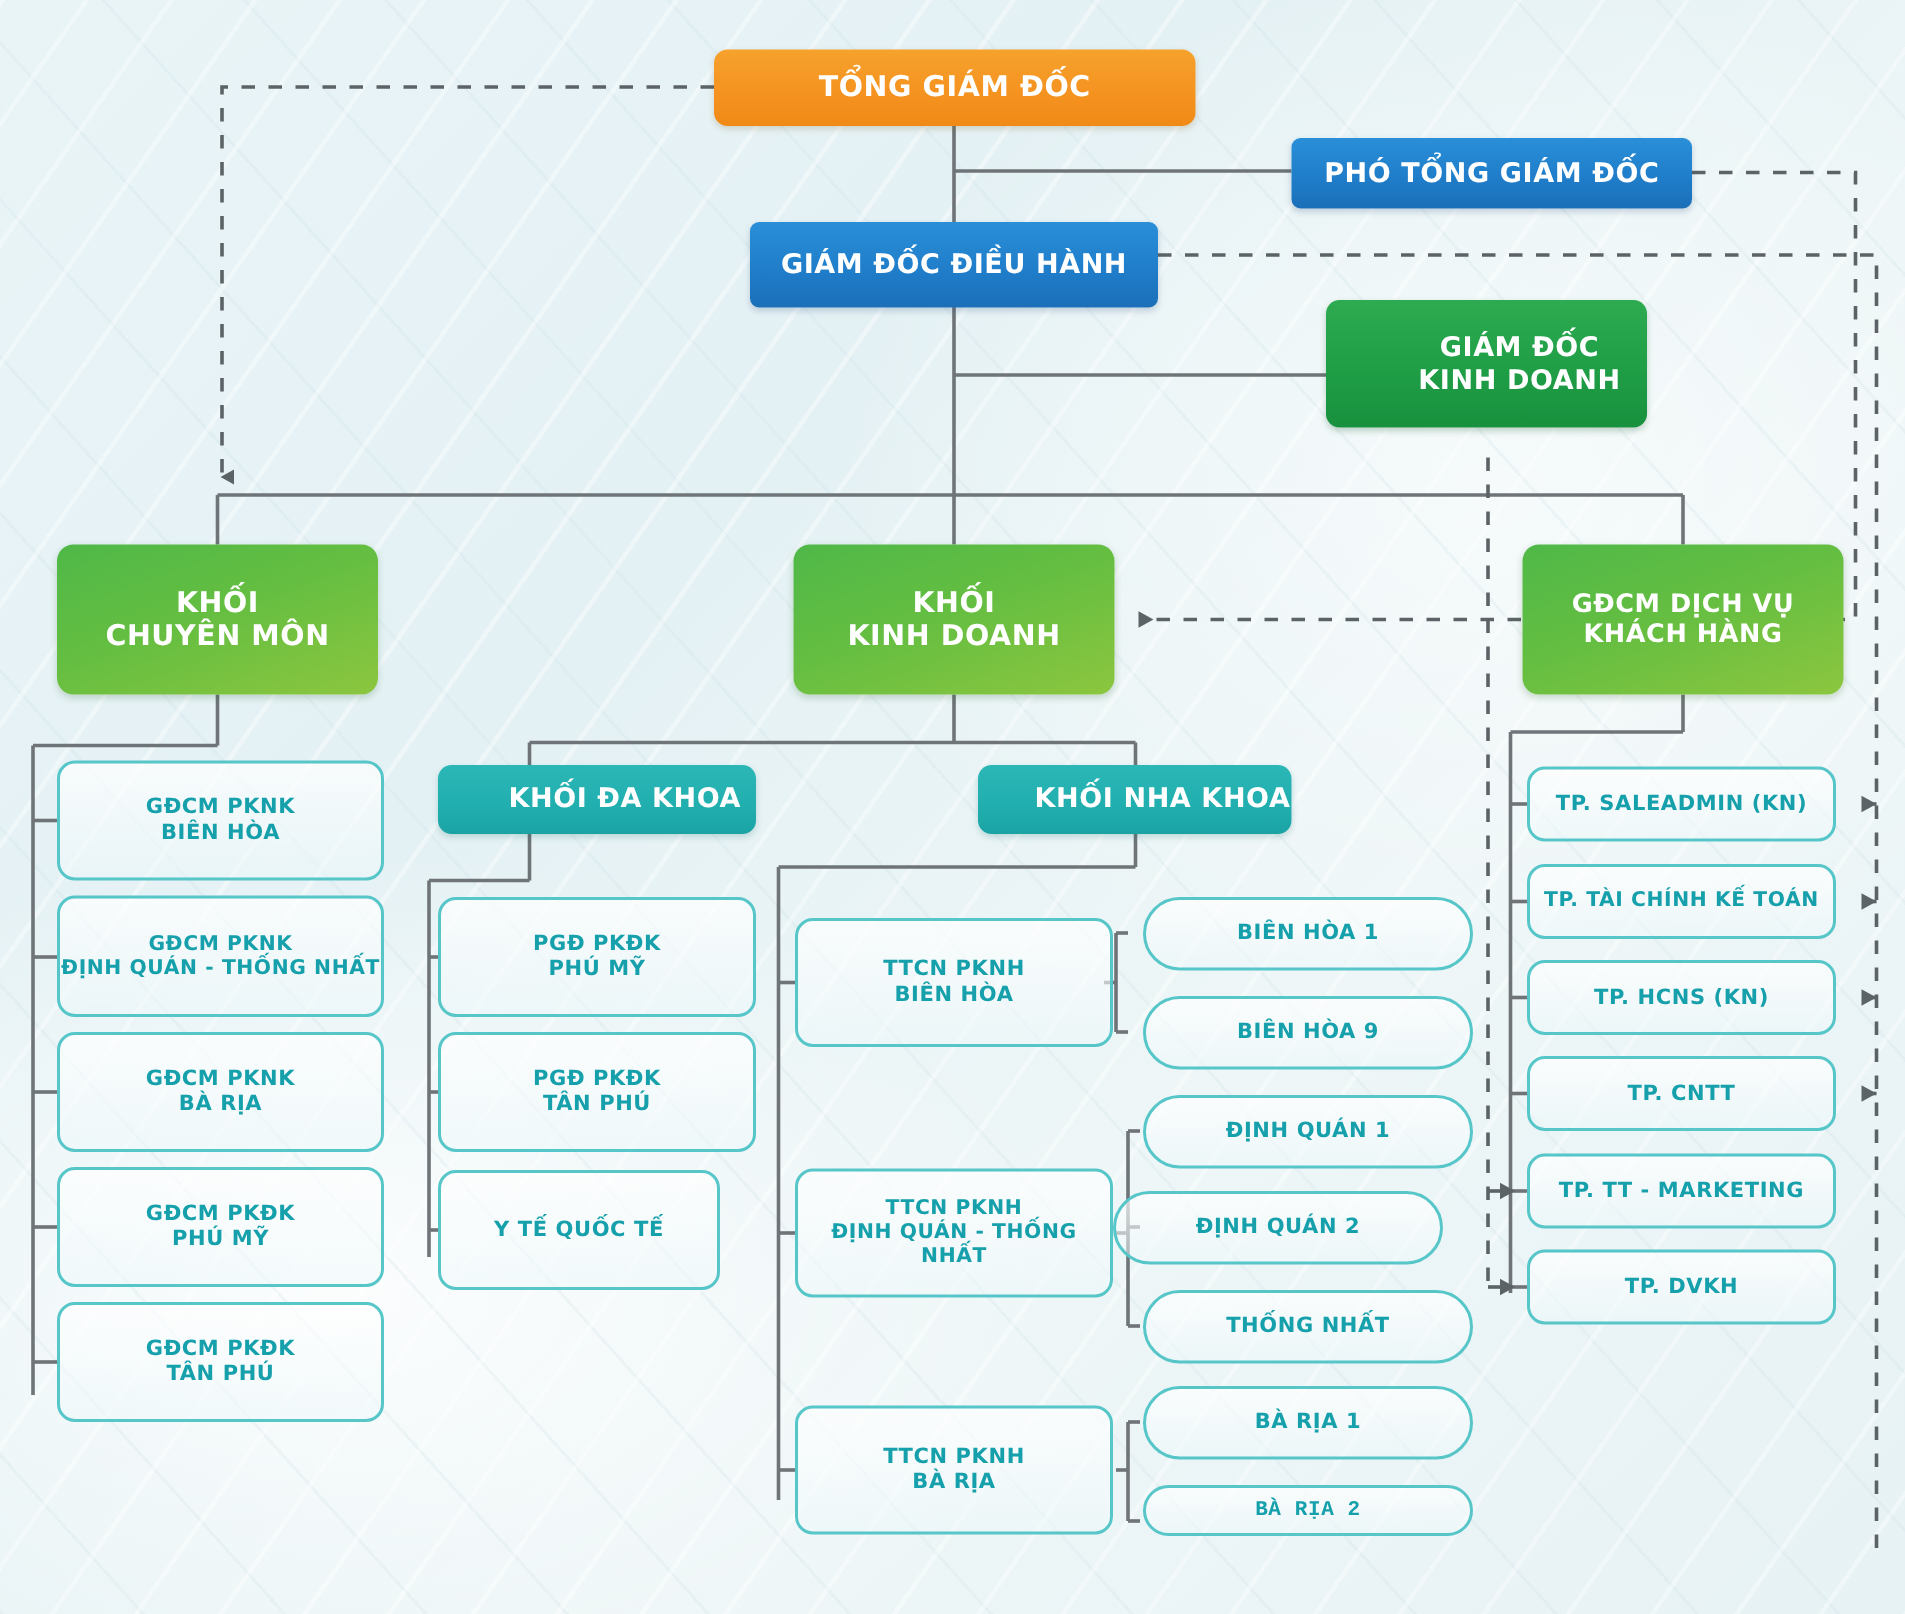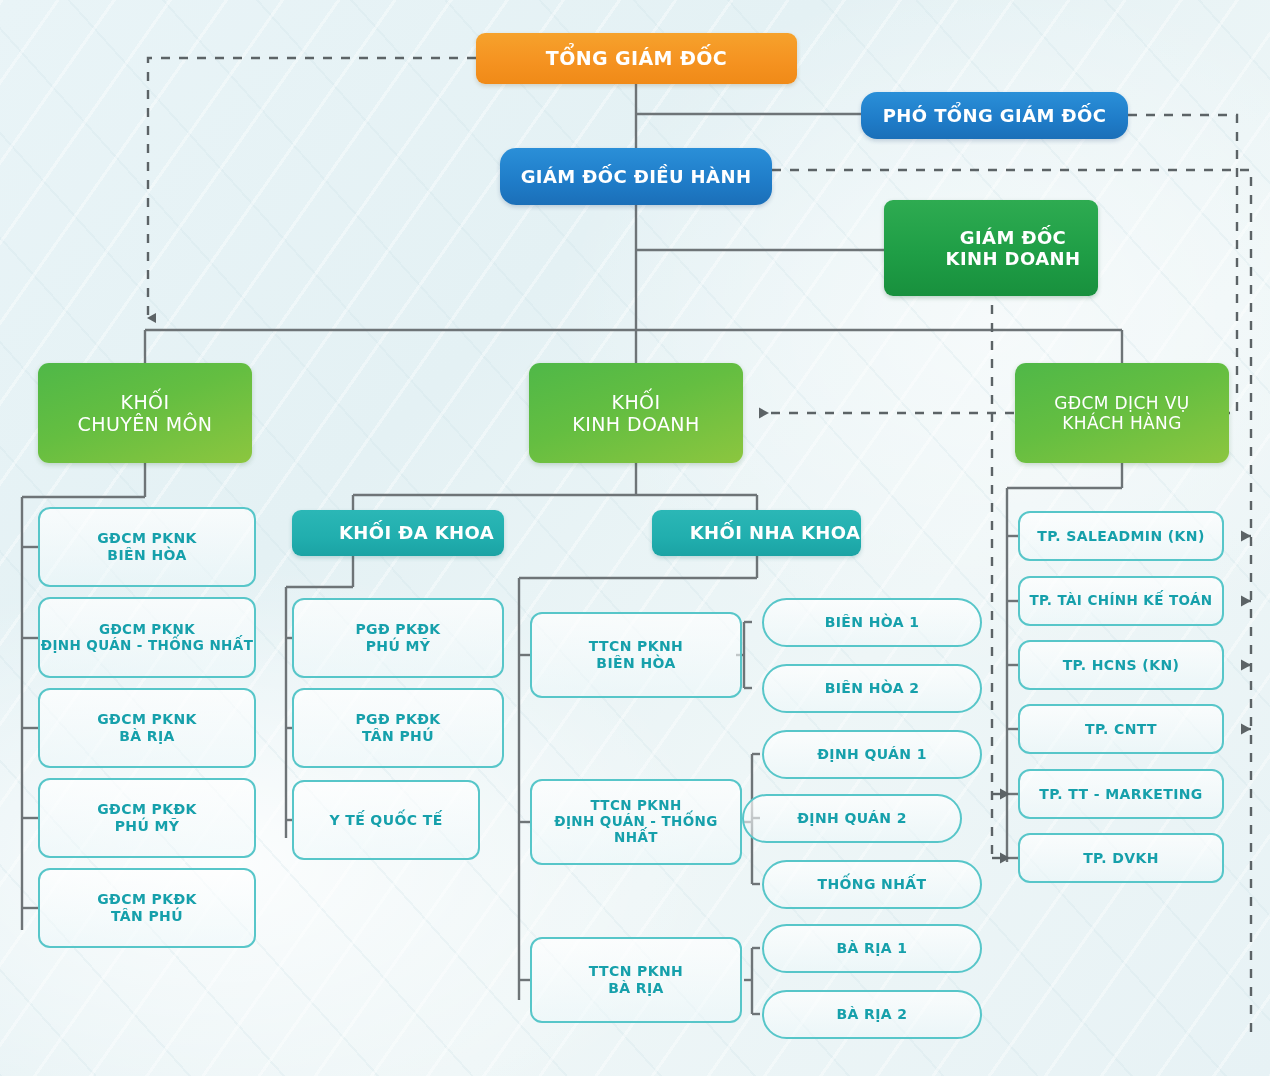--- a/index.html
+++ b/index.html
@@ -35,32 +35,32 @@
   .node span{display:block;}
 
   
   .lv-ceo{
     background:linear-gradient(180deg,#f6a22c 0%,#f59321 55%,#f08a17 100%);
     color:#fff;border-radius:9px;font-weight:bold;font-size:19px;
     box-shadow:0 2px 4px rgba(120,90,30,.22);
   }
   .lv-exec{
     background:linear-gradient(180deg,#2a8fd8 0%,#1f7cc8 60%,#1b6fb8 100%);
-    color:#fff;border-radius:16px;font-weight:bold;font-size:18px;
+    color:#fff;border-radius:6px;font-weight:bold;font-size:18px;
     box-shadow:0 2px 4px rgba(30,70,120,.22);
   }
   .lv-sales{
     background:linear-gradient(180deg,#2eab51 0%,#1f9e46 55%,#18903d 100%);
     color:#fff;border-radius:9px;font-weight:bold;font-size:18px;
     box-shadow:0 2px 4px rgba(20,90,45,.25);
   }
   
   .lv-div{
     background:linear-gradient(160deg,#4fb848 0%,#64be41 45%,#8cc63f 100%);
-    color:#fff;border-radius:11px;font-weight:normal;font-size:19px;
+    color:#fff;border-radius:11px;font-weight:bold;font-size:19px;
     box-shadow:0 2px 5px rgba(40,100,40,.22);
     text-align:center;
   }
   
   .lv-sub{
     background:linear-gradient(180deg,#2bb7b6 0%,#21aeae 60%,#1ba3a4 100%);
     color:#fff;border-radius:9px;font-weight:bold;font-size:18px;
     box-shadow:0 2px 4px rgba(20,110,110,.22);
     padding-left:37px;
   }
@@ -185,21 +185,21 @@
   </div>
 
   <div class="node lv-exec" style="left:861px;top:92px;width:267px;height:47px;">
     <span>PHÓ TỔNG GIÁM ĐỐC</span>
   </div>
 
   <div class="node lv-exec" style="left:500px;top:148px;width:272px;height:57px;">
     <span>GIÁM ĐỐC ĐIỀU HÀNH</span>
   </div>
 
-  <div class="node lv-sales" style="left:884px;top:200px;width:214px;height:96px;flex-direction:column;padding-left:44px;">
+  <div class="node lv-sales" style="left:884px;top:200px;width:214px;height:85px;flex-direction:column;padding-left:44px;">
     <span>GIÁM ĐỐC</span>
     <span>KINH DOANH</span>
   </div>
 
   <div class="node lv-div" style="left:38px;top:363px;width:214px;height:100px;flex-direction:column;">
     <span>KHỐI</span>
     <span>CHUYÊN MÔN</span>
   </div>
 
   <div class="node lv-div" style="left:529px;top:363px;width:214px;height:100px;flex-direction:column;">
@@ -263,35 +263,35 @@
   </div>
   <div class="node lv-leaf" style="left:530px;top:937px;width:212px;height:86px;flex-direction:column;">
     <span>TTCN PKNH</span>
     <span>BÀ RỊA</span>
   </div>
 
   <div class="node lv-leaf pill" style="left:762px;top:598px;width:220px;height:49px;">
     <span>BIÊN HÒA 1</span>
   </div>
   <div class="node lv-leaf pill" style="left:762px;top:664px;width:220px;height:49px;">
-    <span>BIÊN HÒA 2</span>
+    <span>BIÊN HÒA 9</span>
   </div>
   <div class="node lv-leaf pill" style="left:762px;top:730px;width:220px;height:49px;">
     <span>ĐỊNH QUÁN 1</span>
   </div>
   <div class="node lv-leaf pill" style="left:742px;top:794px;width:220px;height:49px;">
     <span>ĐỊNH QUÁN 2</span>
   </div>
   <div class="node lv-leaf pill" style="left:762px;top:860px;width:220px;height:49px;">
     <span>THỐNG NHẤT</span>
   </div>
   <div class="node lv-leaf pill" style="left:762px;top:924px;width:220px;height:49px;">
     <span>BÀ RỊA 1</span>
   </div>
-  <div class="node lv-leaf pill" style="left:762px;top:990px;width:220px;height:49px;">
+  <div class="node lv-leaf pill" style="left:762px;top:990px;width:220px;height:34px;font-family:Liberation Mono, monospace;">
     <span>BÀ RỊA 2</span>
   </div>
 
   <div class="node lv-leaf" style="left:1018px;top:511px;width:206px;height:50px;">
     <span>TP. SALEADMIN (KN)</span>
   </div>
   <div class="node lv-leaf small" style="left:1018px;top:576px;width:206px;height:50px;">
     <span>TP. TÀI CHÍNH KẾ TOÁN</span>
   </div>
   <div class="node lv-leaf" style="left:1018px;top:640px;width:206px;height:50px;">

